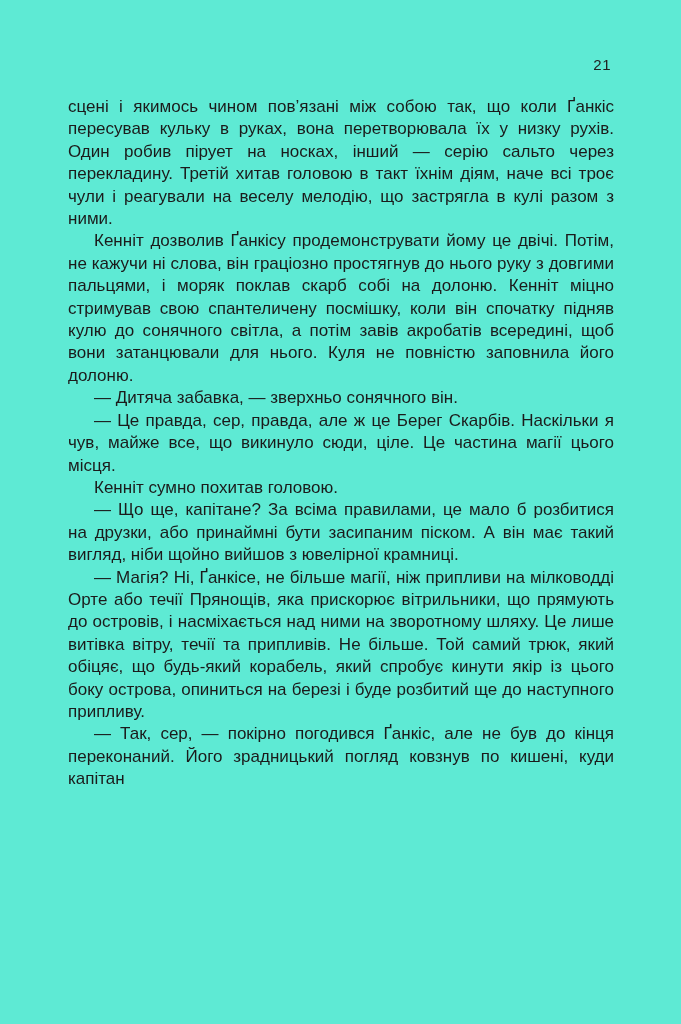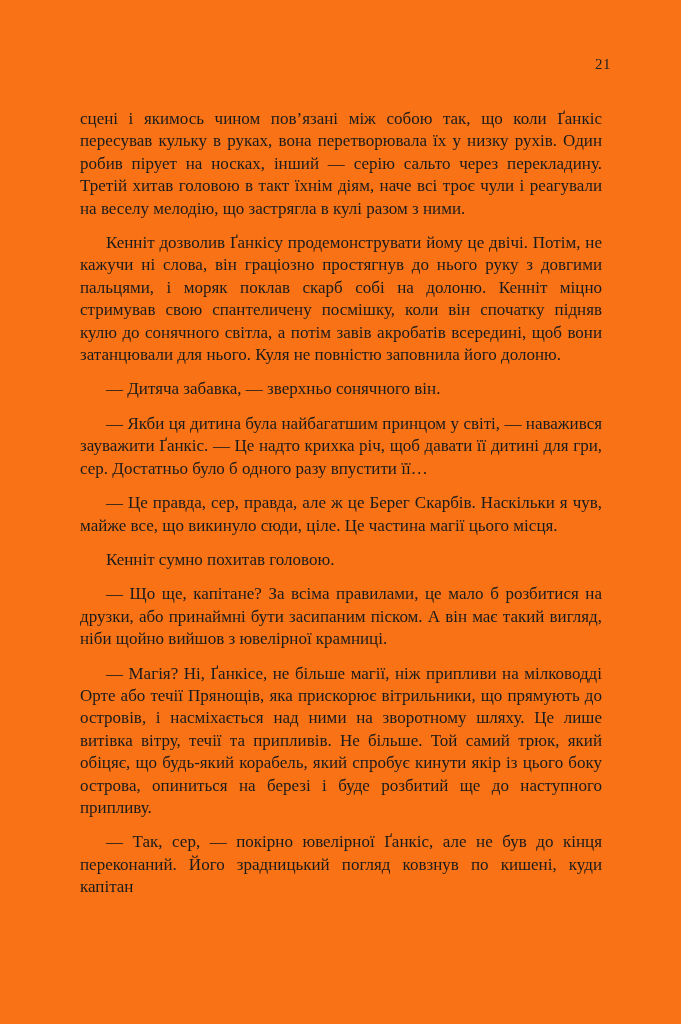--- a/index.html
+++ b/index.html
@@ -4,23 +4,23 @@
   <style>
     html, body {
       margin: 0;
       padding: 0;
       background: #ffffff;
     }
     .page {
       position: relative;
       width: 681px;
       height: 1024px;
-      background: #f97316;
+      background: #5eead4;
       color: #1b1b1b;
-      font-family: Liberation Serif, serif;
+      font-family: Liberation Sans, sans-serif;
       overflow: hidden;
     }
     .folio {
       position: absolute;
       top: 56px;
       right: 70px;
       font-size: 15px;
       letter-spacing: 0.5px;
       color: #222222;
     }
@@ -30,37 +30,36 @@
       left: 68px;
       width: 546px;
       font-size: 17px;
       line-height: 22.4px;
       text-align: justify;
       hyphens: auto;
       -webkit-hyphens: auto;
       color: #1b1b1b;
     }
     .para {
-      margin: 12px;
+      margin: 0;
       padding: 0;
       text-indent: 0;
     }
     .para.indent {
       text-indent: 26px;
     }
   </style>
 </head>
 <body>
 
 <div class="page">
   <div class="folio">21</div>
   <div class="text-block">
       <p class="para">сцені і якимось чином пов’язані між собою так, що коли Ґанкіс пересував кульку в руках, вона перетворювала їх у низку рухів. Один робив пірует на носках, інший — серію сальто через перекладину. Третій хитав головою в такт їхнім діям, наче всі троє чули і реагували на веселу мелодію, що застрягла в кулі разом з ними.</p>
       <p class="para indent">Кенніт дозволив Ґанкісу продемонструвати йому це двічі. Потім, не кажучи ні слова, він граціозно простягнув до нього руку з довгими пальцями, і моряк поклав скарб собі на долоню. Кенніт міцно стримував свою спантеличену посмішку, коли він спочатку підняв кулю до сонячного світла, а потім завів акробатів всередині, щоб вони затанцювали для нього. Куля не повністю заповнила його долоню.</p>
       <p class="para indent">— Дитяча забавка, — зверхньо сонячного він.</p>
-      <p class="para indent">— Якби ця дитина була найбагатшим принцом у світі, — наважився зауважити Ґанкіс. — Це надто крихка річ, щоб давати її дитині для гри, сер. Достатньо було б одного разу впустити її…</p>
       <p class="para indent">— Це правда, сер, правда, але ж це Берег Скарбів. Наскільки я чув, майже все, що викинуло сюди, ціле. Це частина магії цього місця.</p>
       <p class="para indent">Кенніт сумно похитав головою.</p>
       <p class="para indent">— Що ще, капітане? За всіма правилами, це мало б розбитися на друзки, або принаймні бути засипаним піском. А він має такий вигляд, ніби щойно вийшов з ювелірної крамниці.</p>
       <p class="para indent">— Магія? Ні, Ґанкісе, не більше магії, ніж припливи на мілководді Орте або течії Прянощів, яка прискорює вітрильники, що прямують до островів, і насміхається над ними на зворотному шляху. Це лише витівка вітру, течії та припливів. Не більше. Той самий трюк, який обіцяє, що будь-який корабель, який спробує кинути якір із цього боку острова, опиниться на березі і буде розбитий ще до наступного припливу.</p>
-      <p class="para indent">— Так, сер, — покірно ювелірної Ґанкіс, але не був до кінця переконаний. Його зрадницький погляд ковзнув по кишені, куди капітан</p>
+      <p class="para indent">— Так, сер, — покірно погодився Ґанкіс, але не був до кінця переконаний. Його зрадницький погляд ковзнув по кишені, куди капітан</p>
     </div>
 </div>
 
 </body></html>

